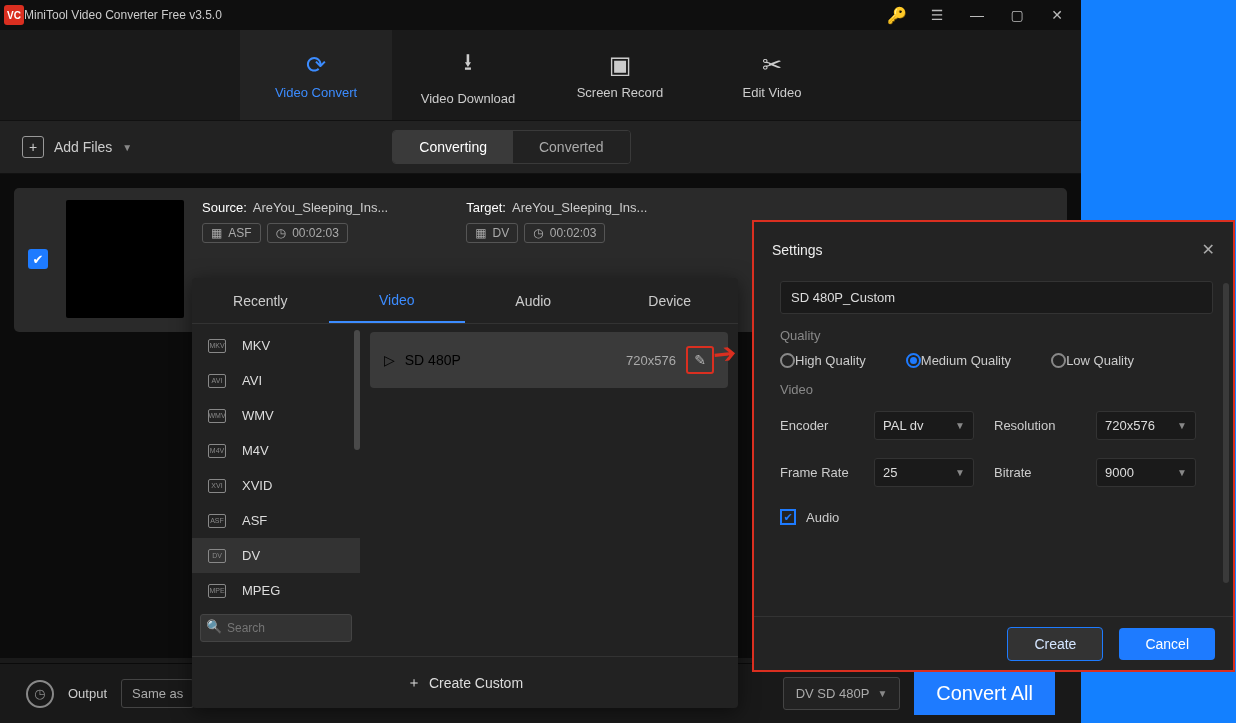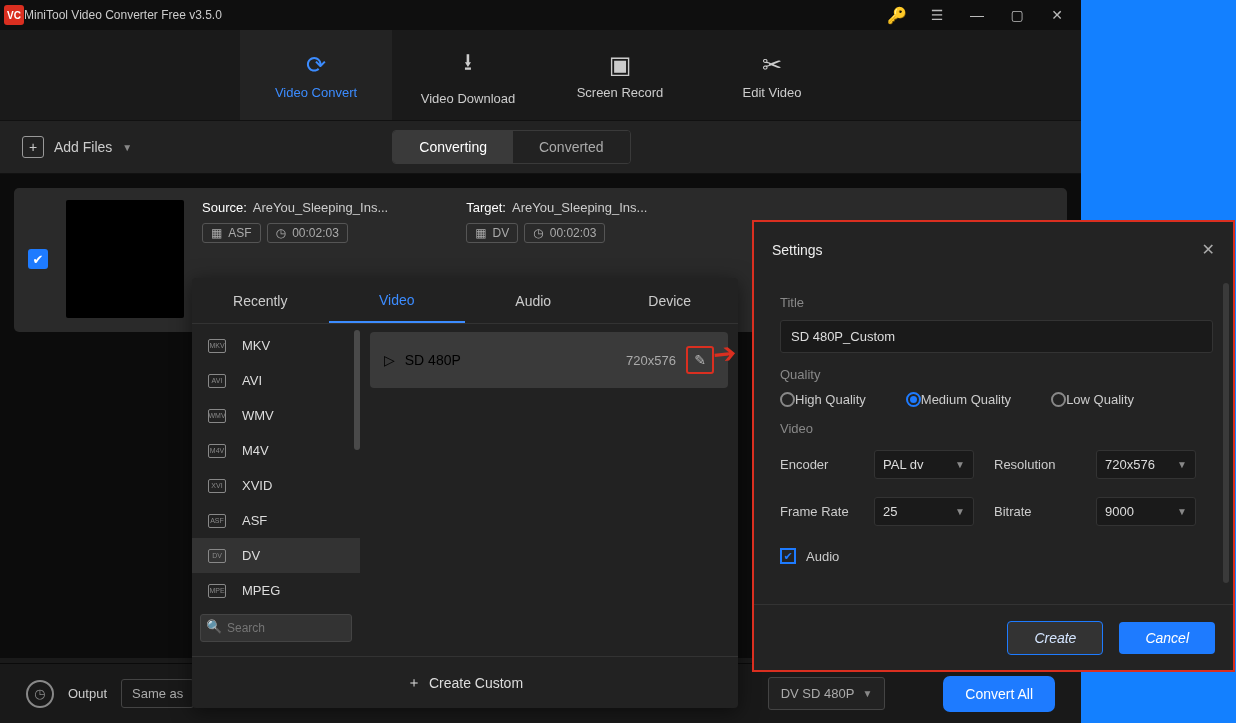--- a/index.html
+++ b/index.html
@@ -54,40 +54,40 @@
   .fp-search { margin:6px 8px 12px; position:relative; }
   .fp-search input { width:100%; background:#333; border:1px solid #444; border-radius:3px; padding:6px 8px 6px 26px; color:#ccc; font-size:12px; }
   .fp-search .mag { position:absolute; left:6px; top:5px; font-size:13px; color:#888; }
   .fp-footer { height:52px; display:flex; align-items:center; justify-content:center; border-top:1px solid #333; font-size:14px; color:#ddd; gap:8px; cursor:pointer; }
 
   .bottombar { position:absolute; left:0; bottom:0; height:60px; width:100%; padding:0 26px; display:flex; align-items:center; gap:14px; background:#191919; border-top:1px solid #0a0a0a; font-size:13px; }
   .clock { width:28px;height:28px;border:2px solid #888;border-radius:50%;display:flex;align-items:center;justify-content:center;color:#888;font-size:13px; }
   .out-sel{ padding:6px 10px; border:1px solid #444; border-radius:3px; color:#aaa; display:inline-flex; gap:6px; align-items:center; }
   .bt-spacer{flex:1;}
   .target-sel{ padding:8px 12px; border:1px solid #444; border-radius:3px; background:#222; color:#aaa; display:flex; align-items:center; gap:8px;}
-  .convert-all{ background:#1e7bff; color:#fff; padding:10px 22px; border-radius:7px; font-size:14px; cursor:pointer;margin-left:44px; }
+  .convert-all{ background:#1e7bff; color:#fff; padding:10px 22px; border-radius:0; font-size:20px; cursor:pointer; }
 
   .arrow { position:absolute; left:713px; top:337px; color:#da2f20; font-size:28px; transform:rotate(-6deg); pointer-events:none; }
 
   .settings-dlg { position:absolute; left:752px; top:220px; width:483px; height:452px; background:#232323; border:2px solid #da2f20; color:#ccc; display:flex; flex-direction:column; }
   .sd-title { padding:18px 18px; font-size:14px; color:#eee; display:flex; align-items:center; }
   .sd-close { margin-left:auto; font-size:16px; color:#aaa; cursor:pointer; }
   .sd-body { flex:1; padding:4px 20px 4px 26px; overflow:auto; font-size:13px; position:relative; }
   .sd-scroll { position:absolute; right:4px; top:6px; width:6px; height:300px; background:#3a3a3a; border-radius:3px; }
   .sd-section-title { color:#888; margin:14px 0 10px; font-size:13px; }
   .ti { width:100%; background:#1a1a1a; border:1px solid #333; border-radius:3px; padding:8px 10px; color:#ddd; font-size:13px; }
   .radio-row { display:flex; gap:40px; margin-top:4px; }
   .radio { display:flex; align-items:center; gap:0; cursor:pointer; }
   .rdot { width:15px;height:15px;border:2px solid #888;border-radius:50%;display:flex;align-items:center;justify-content:center; }
   .rdot.sel{ border-color:#1e7bff;}
   .rdot.sel::after{content:"";width:7px;height:7px;background:#1e7bff;border-radius:50%;}
   .field-grid { display:grid; grid-template-columns:74px 100px 82px 100px; column-gap:20px; row-gap:18px; margin-top:14px; align-items:center; font-size:13px; }
   .dd { background:#1a1a1a; border:1px solid #333; border-radius:3px; padding:6px 8px; color:#ddd; display:flex; align-items:center; justify-content:space-between; cursor:pointer; min-width:96px;}
   .cb { width:16px;height:16px;border:2px solid #1e7bff;display:inline-flex;align-items:center;justify-content:center;color:#1e7bff;font-size:11px;margin-right:10px;}
-  .sd-footer { height:66px; display:flex; align-items:center; justify-content:flex-end; gap:16px; padding:0 18px; border-top:1px solid #333;font-style:italic;}
+  .sd-footer { height:54px; display:flex; align-items:center; justify-content:flex-end; gap:16px; padding:0 18px; border-top:1px solid #333;}
   .btn { padding:8px 26px; border-radius:4px; font-size:14px; cursor:pointer; }
   .btn-out { background:#333; border:1px solid #1e7bff; color:#d4e5ff;}
   .btn-pri { background:#1e7bff; color:#fff; }
   .caret{font-size:10px;color:#888;}
 </style>
 </head>
 <body>
 
 <div class="app">
 
@@ -247,21 +247,20 @@
 <div class="arrow">➔</div>
 
 <div class="settings-dlg">
   <div class="sd-title">
     <span>Settings</span>
     <span class="sd-close">✕</span>
   </div>
   <div class="sd-body">
     <div class="sd-scroll"></div>
 
-    <div class="sd-section-title">Title</div>
     <input class="ti" value="SD 480P_Custom" style="">
 
     <div class="sd-section-title">Quality</div>
     <div class="radio-row" id="quality-row">
         <div class="radio">
           <span class="rdot"></span>
           <span>High Quality</span>
         </div>
         <div class="radio">
           <span class="rdot sel"></span>

